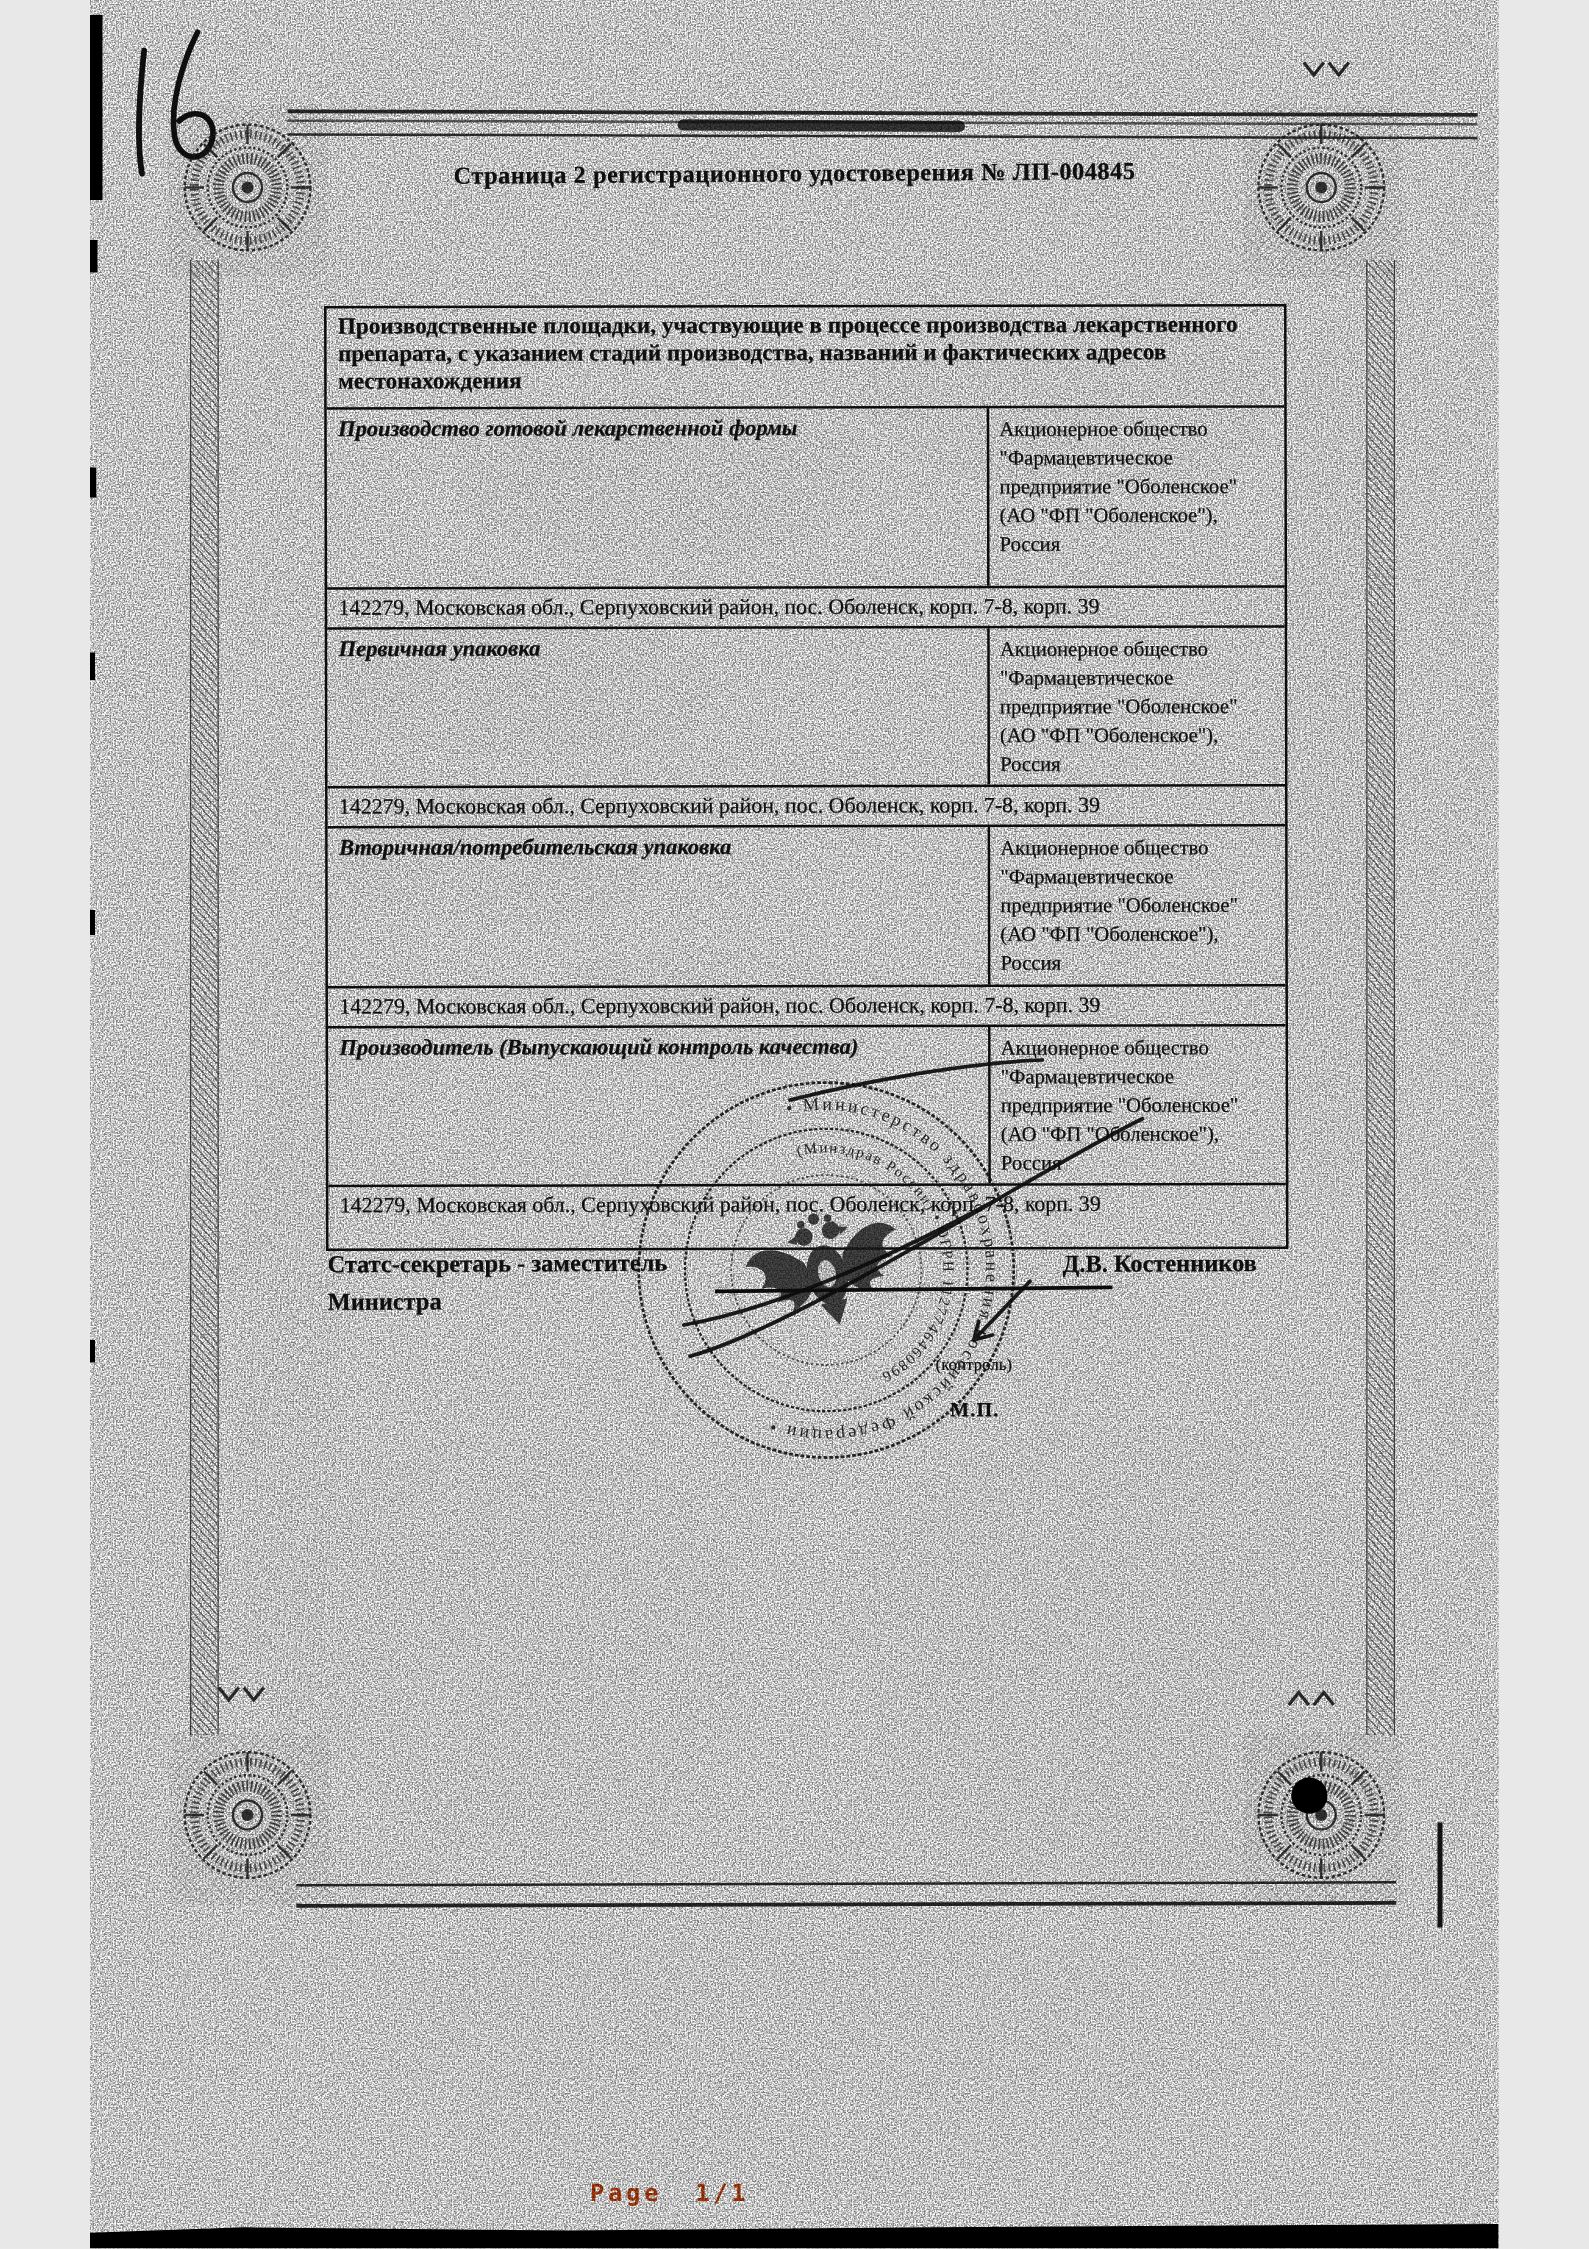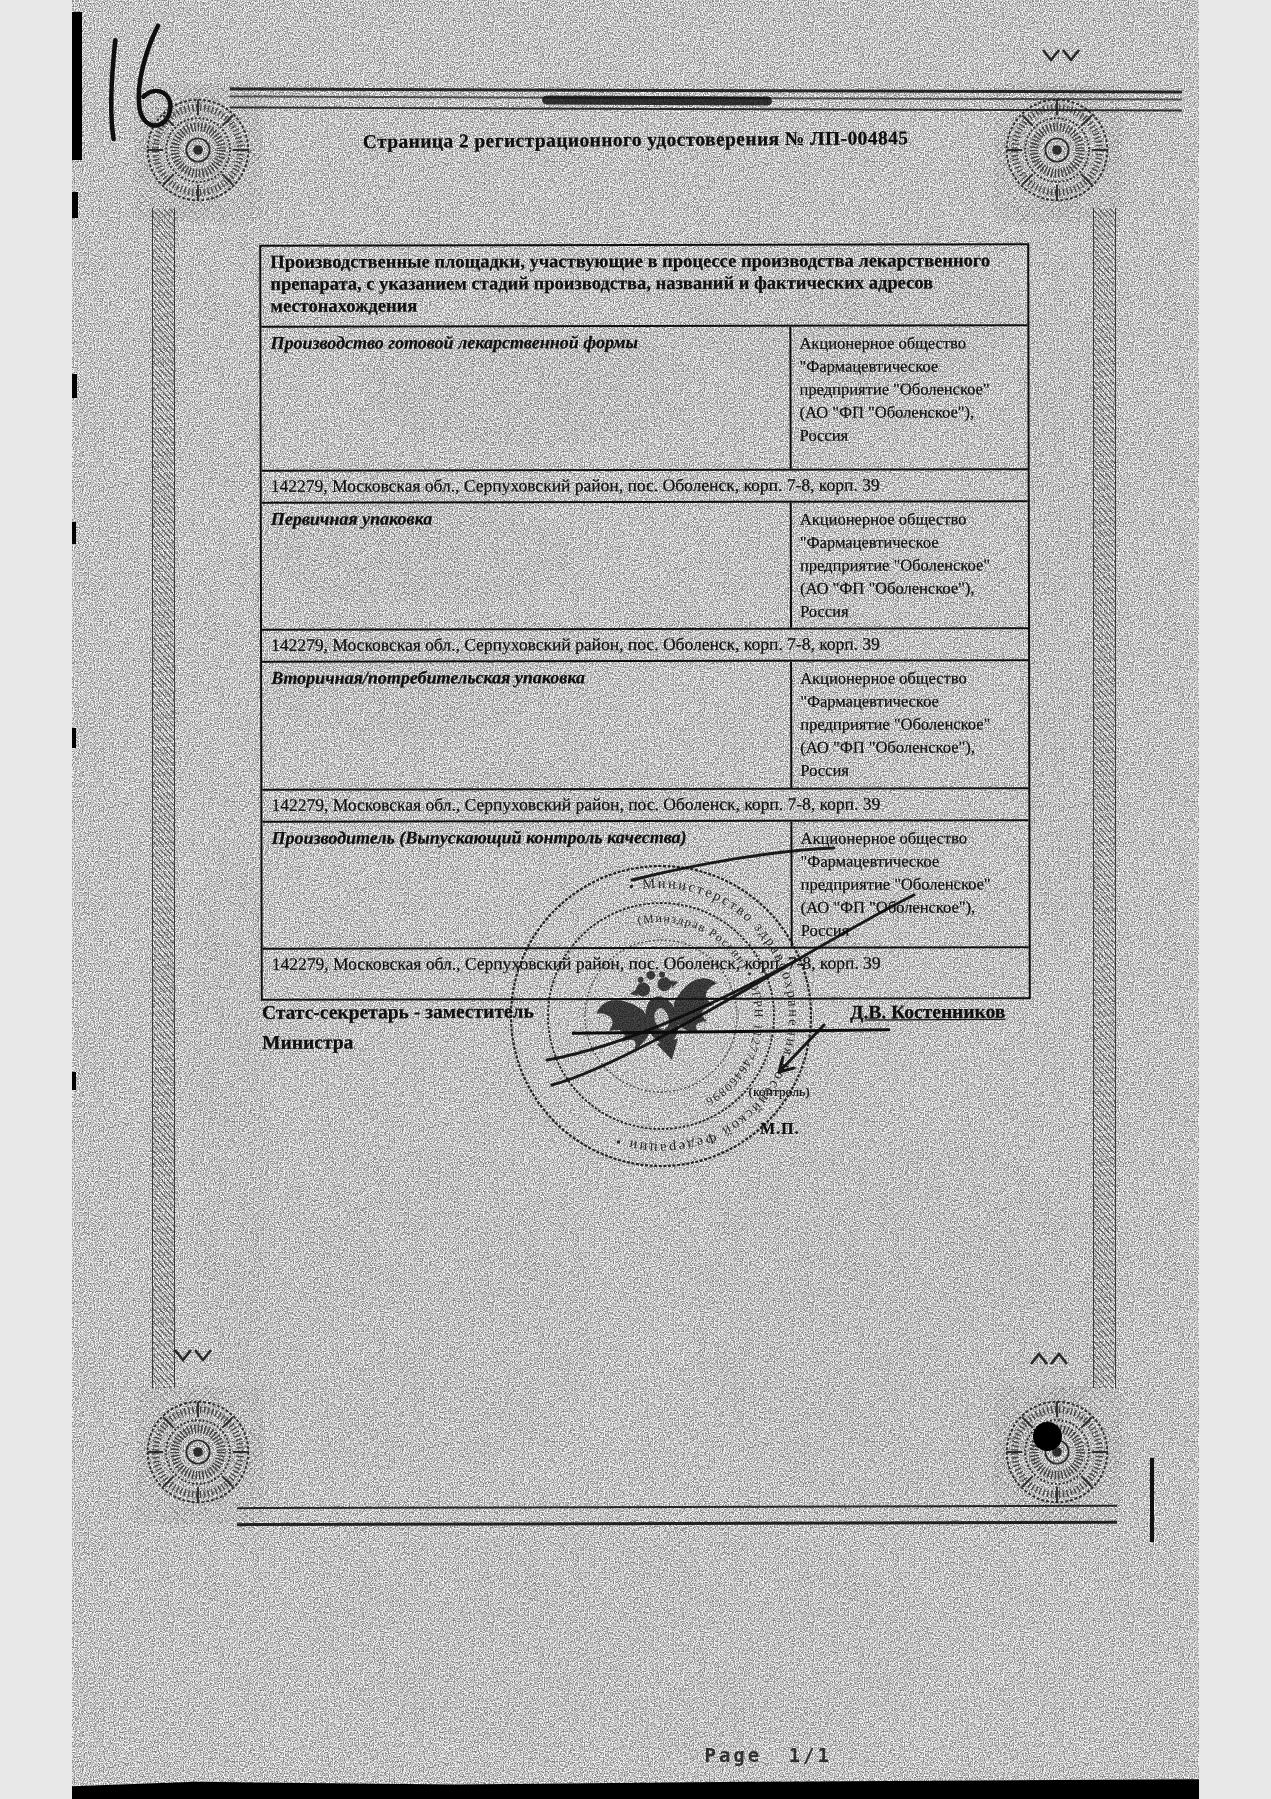--- a/index.html
+++ b/index.html
@@ -51,37 +51,37 @@
   .t-row{ display:flex; border-bottom:2px solid #111;}
   .t-stage{ width:530px; border-right:2px solid #111; padding:5px 9px;
     font-style:italic; font-weight:bold; font-size:18px; box-sizing:border-box;}
   .t-company{ flex:1; padding:5px 8px; font-size:16.5px; line-height:1.4;}
   .t-addr{ padding:4px 9px 3px; font-size:17.5px; border-bottom:2px solid #111; min-height:23px;}
   .r0{ min-height:142px;} .r1{ min-height:108px;} .r2{ min-height:114px;} .r3{ min-height:99px;}
   .t-addr.last{ border-bottom:none; min-height:42px;}
 
   
   .sig-role{ left:190px; top:997px; width:330px; font-size:19.5px; font-weight:bold; line-height:1.55; transform:rotate(-.3deg);}
-  .sig-name{ left:778px; top:1001px; width:190px; font-size:19.5px; font-weight:bold; transform:rotate(-.3deg);text-decoration:underline;}
+  .sig-name{ left:778px; top:1001px; width:190px; font-size:19.5px; font-weight:bold; transform:rotate(-.3deg);}
   .sig-line{ left:500px; top:1030px; width:318px; height:2.6px; background:#101010; transform:rotate(-.6deg);}
   .sig-caption{ left:662px; top:1084px; width:90px; font-size:13.5px; text-align:center;}
   .stamp-caption{ left:688px; top:1120px; font-size:16px; font-weight:bold; letter-spacing:1px;}
 
   .seal{ left:433px; top:860px; width:312px; height:312px; transform:rotate(-14deg); opacity:.92;}
   .strokes{ left:420px; top:818px; width:470px; height:300px; opacity:.92;}
   .hand16{ left:18px; top:14px; width:100px; height:140px; transform:rotate(-6deg);}
 
   
   .noise{ left:0; top:0; pointer-events:none;}
   .smudge{ position:absolute;
     background:repeating-linear-gradient(var(--a,40deg), rgba(10,10,10,.5) 0 1.2px, transparent 1.2px 5px);
     opacity:.13; border-radius:45%; pointer-events:none;}
-  .footer-page{ left:400px; top:1744px; width:360px; text-align:right;
+  .footer-page{ left:400px; top:1744px; width:360px; text-align:left;
     font-family:"DejaVu Sans Mono","Liberation Mono",monospace; font-size:19px;
-    letter-spacing:3px; word-spacing:12px; color:#404040; font-weight:bold;}
+    letter-spacing:3px; word-spacing:12px; color:#c2410c; font-weight:bold;}
 </style>
 </head>
 <body>
 
 <div class="page">
 
   <svg class="abs hand16" viewBox="0 0 100 140" aria-label="16">
     <g fill="none" stroke="#141414" stroke-width="4.5" stroke-linecap="round">
       <path d="M30,24 C24,52 16,92 18,122"></path>
       <path d="M74,14 C60,36 46,68 47,94 C48,116 70,120 77,100 C82,83 67,72 52,83"></path>

